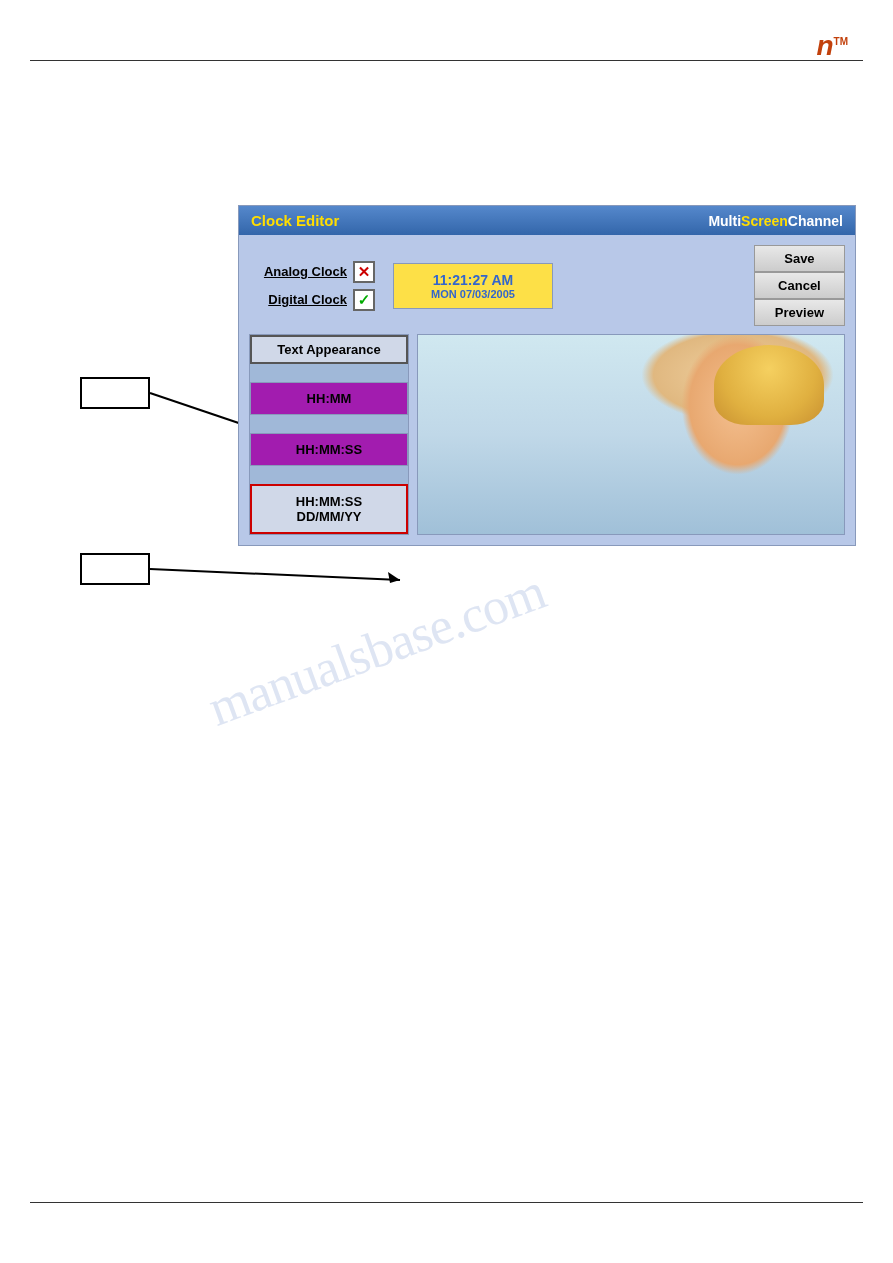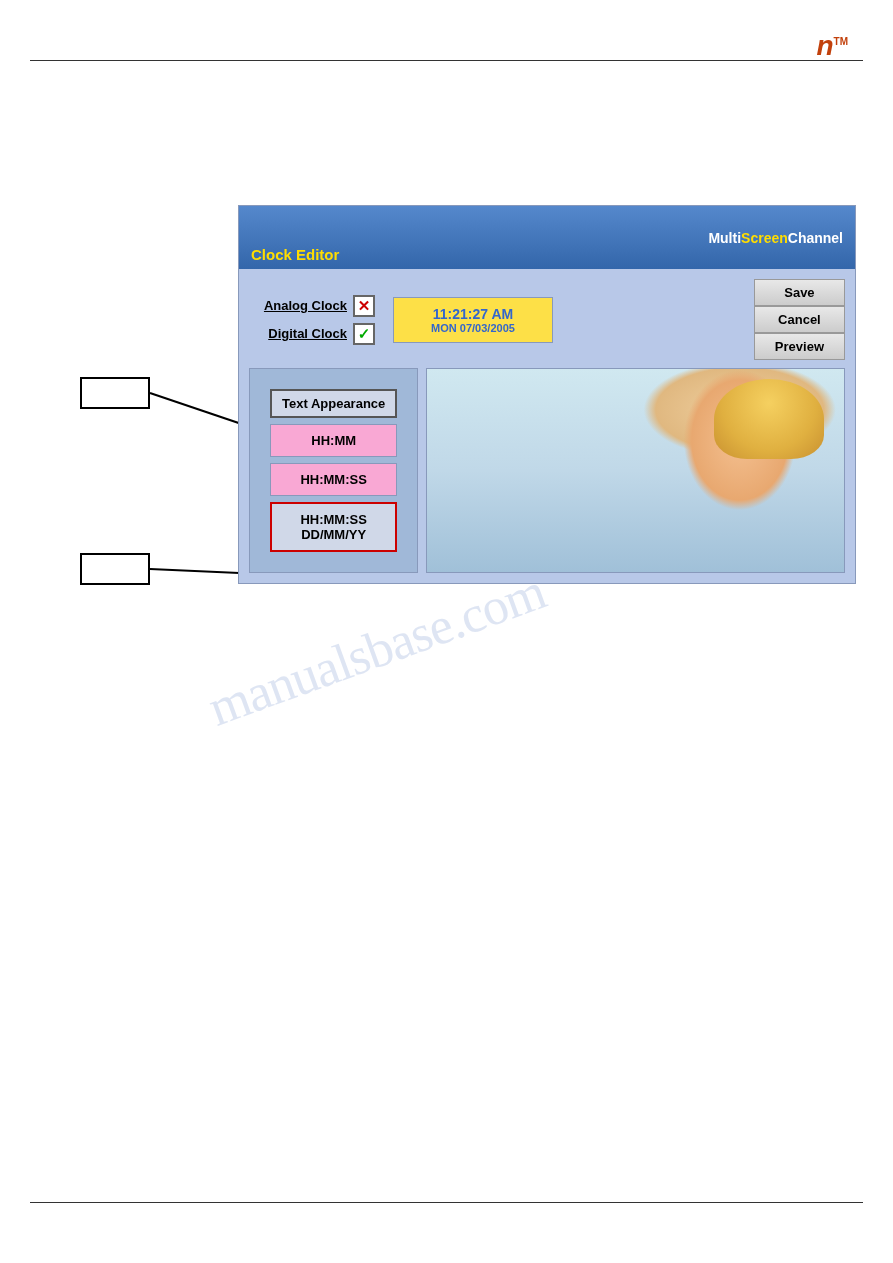--- a/index.html
+++ b/index.html
@@ -78,21 +78,20 @@
       background: linear-gradient(to bottom, #5588cc, #3366aa);
       padding: 6px 12px;
       display: flex;
       align-items: center;
       justify-content: space-between;
     }
     .dialog-title {
       color: #ffdd00;
       font-size: 15px;
       font-weight: bold;
-      margin-top: 34px;
     }
     .dialog-brand {
       color: #ffffff;
       font-size: 14px;
       font-weight: bold;
     }
 
     
     .dialog-content {
       padding: 10px;
@@ -191,41 +190,41 @@
     .bottom-row {
       display: flex;
       gap: 8px;
       align-items: stretch;
     }
 
     
     .left-panel {
       background: #a0b8d8;
       border: 1px solid #8899bb;
-      padding: 20px;
+      padding: 0;
       display: flex;
       flex-direction: column;
-      gap: 6px;
+      gap: 18px;
       min-width: 160px;
     }
 
     .text-appearance-btn {
       background: #d0d8e8;
       border: 2px solid #555;
       padding: 5px 10px;
       font-size: 13px;
       font-weight: bold;
       color: #000;
       cursor: pointer;
       text-align: center;
       white-space: nowrap;
     }
 
     .format-option {
-      background: #f9a8d4;
+      background: #a21caf;
       border: 1px solid #8899bb;
       padding: 8px 10px;
       font-size: 13px;
       font-weight: bold;
       color: #000;
       cursor: pointer;
       text-align: center;
     }
     .format-option.selected {
       background: #d0d8e8;

